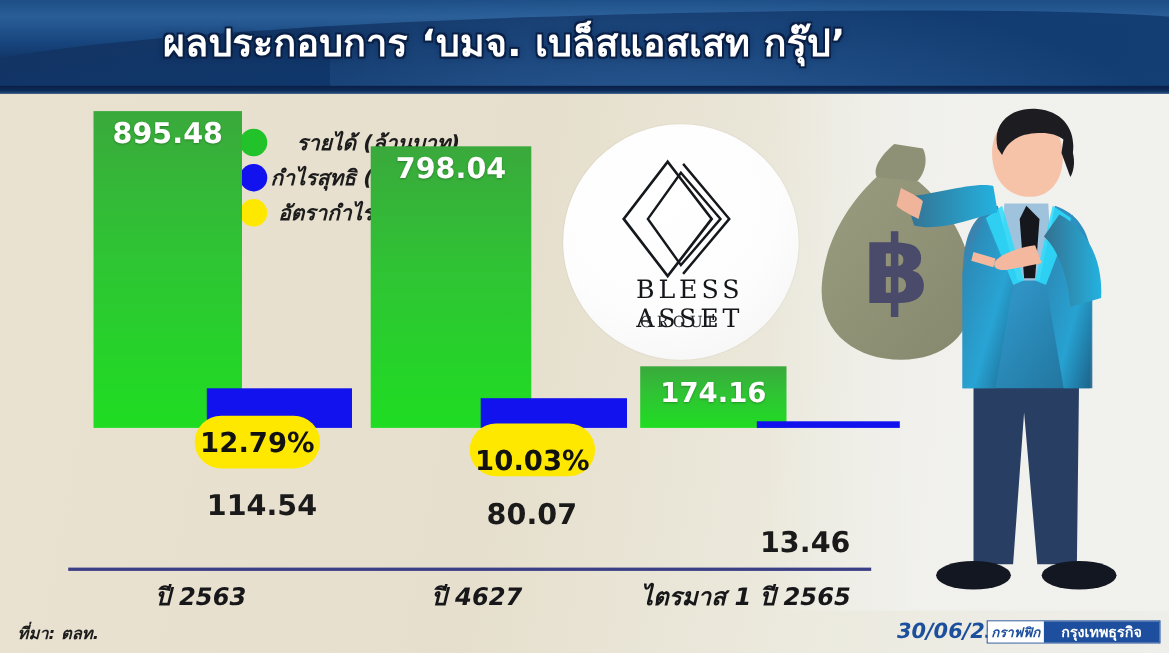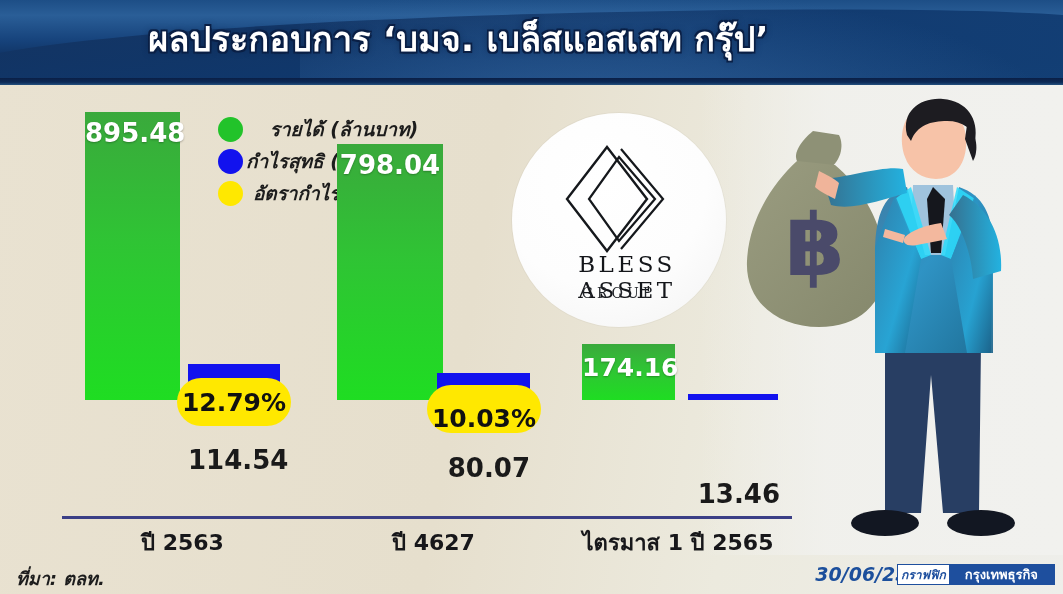--- a/index.html
+++ b/index.html
@@ -130,71 +130,73 @@
 
   
   .chart-area { position: absolute; left: 0; top: 85px; width: 800px; height: 470px; }
   .axis-line {
     position: absolute;
     left: 62px; top: 431px; width: 730px; height: 3px;
     background: #3b3f86;
   }
   .bar {
     position: absolute;
-    bottom: 155px;
+    bottom: 166px;
+    padding-left: 40px;
   }
   .bar-green {
     background: linear-gradient(180deg, #3aa93c 0%, #2fc434 45%, #1fdd22 100%);
   }
   .bar-blue { background: #1212ee; }
 
   .bar-value-in {
     position: absolute;
     left: 0; right: 0; top: 6px;
     text-align: center;
     color: #ffffff;
     font-size: 26px;
     font-weight: bold;
     text-shadow: 0 1px 2px rgba(0,0,0,0.28);
   }
   .bar-value-above {
     position: absolute;
-    text-align: right;
+    text-align: center;
     color: #1a1a1a;
     font-size: 26px;
     font-weight: bold;
   }
   .pill {
     position: absolute;
     background: #ffe800;
     border-radius: 999px;
     display: flex;
     align-items: center;
     justify-content: center;
     color: #111111;
     font-size: 25px;
     font-weight: bold;
   }
   .cat-label {
     position: absolute;
     top: 440px;
     text-align: center;
+    font-style: italic;
     font-weight: bold;
     font-size: 22px;
     color: #17171a;
     white-space: nowrap;
   }
 
   
   .source-text {
     position: absolute;
     left: 16px; top: 564px;
     font-style: italic;
     font-weight: bold;
-    font-size: 18px;
+    font-size: 15px;
     color: #1d1d1d;
   }
   .date-text {
     position: absolute;
     right: 128px; top: 563px;
     font-style: italic;
     font-weight: bold;
     font-size: 19px;
     color: #1c4f9c;
   }

